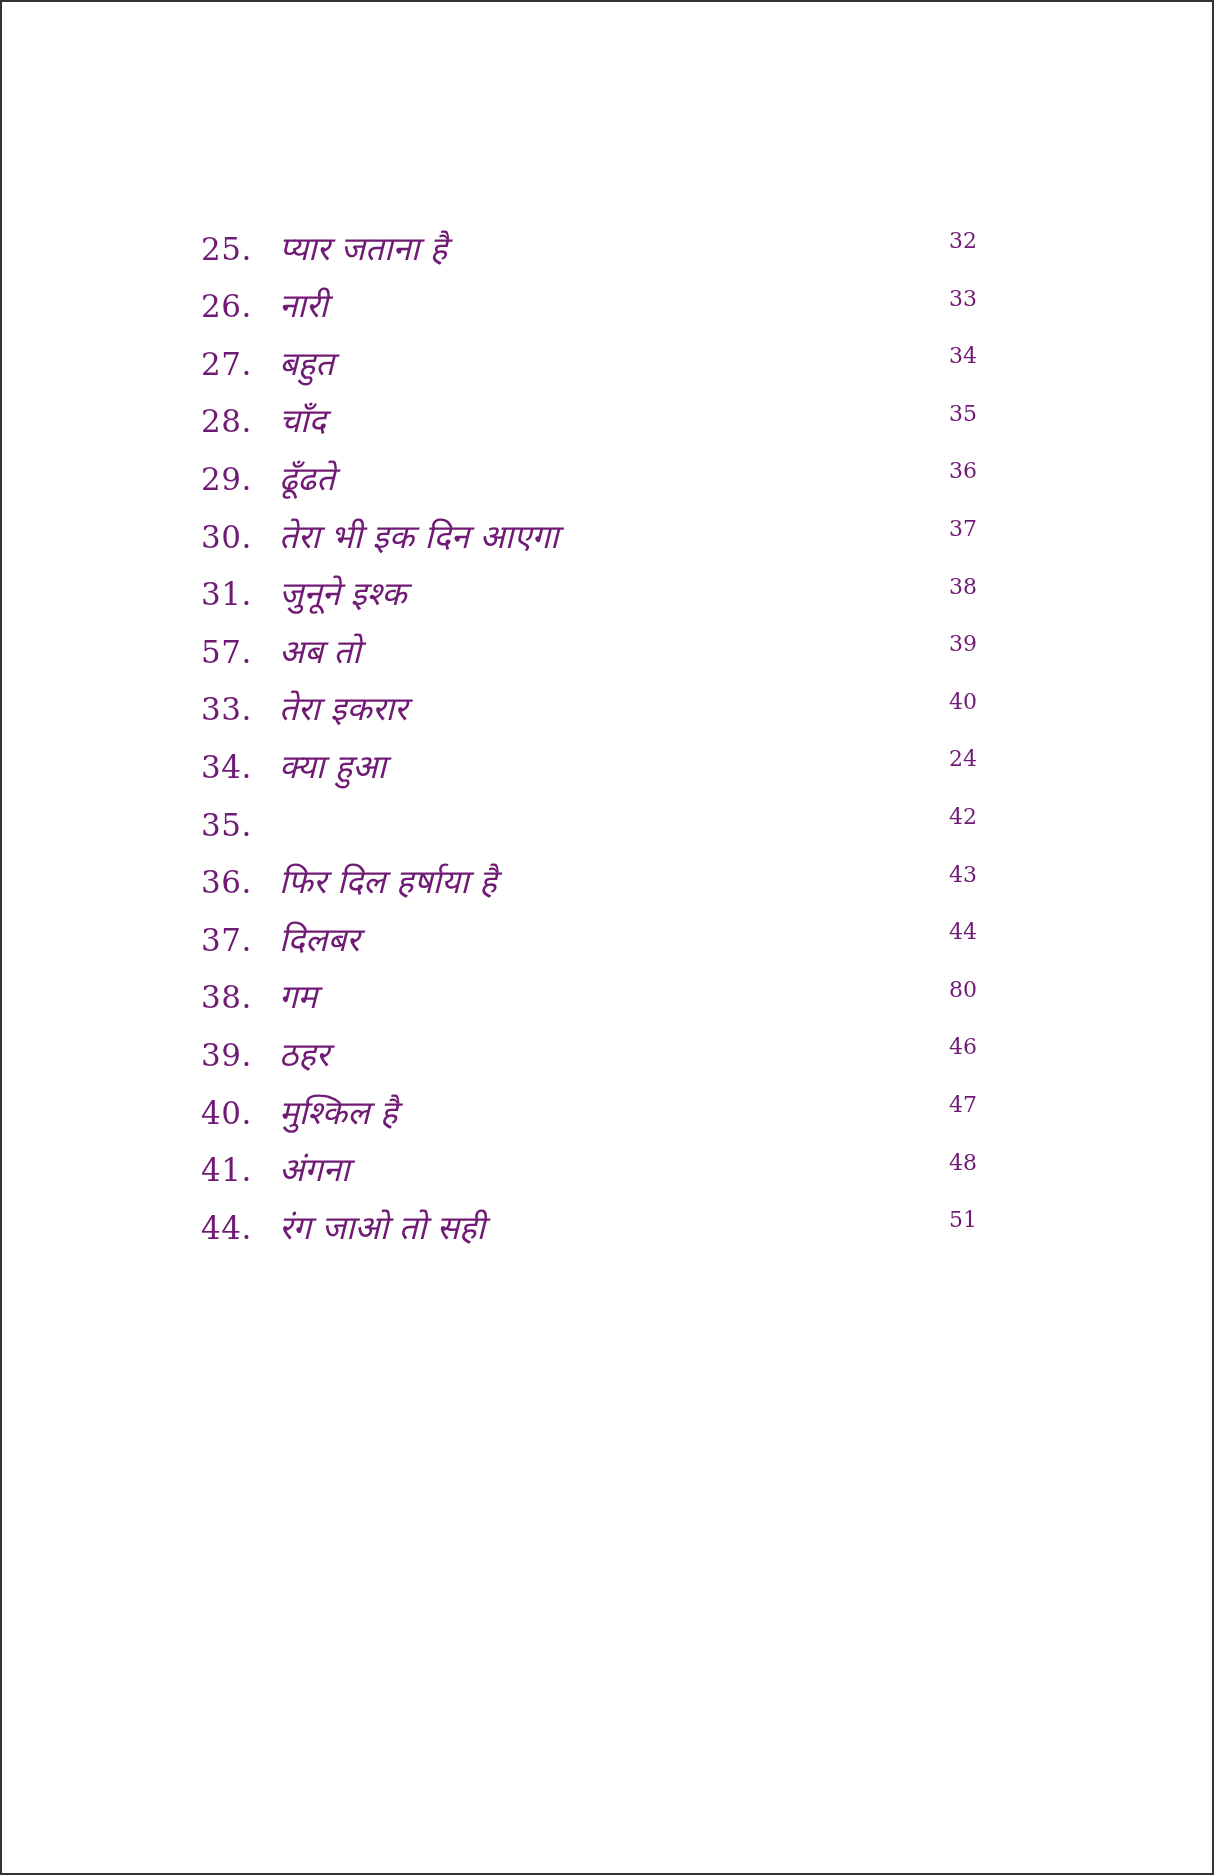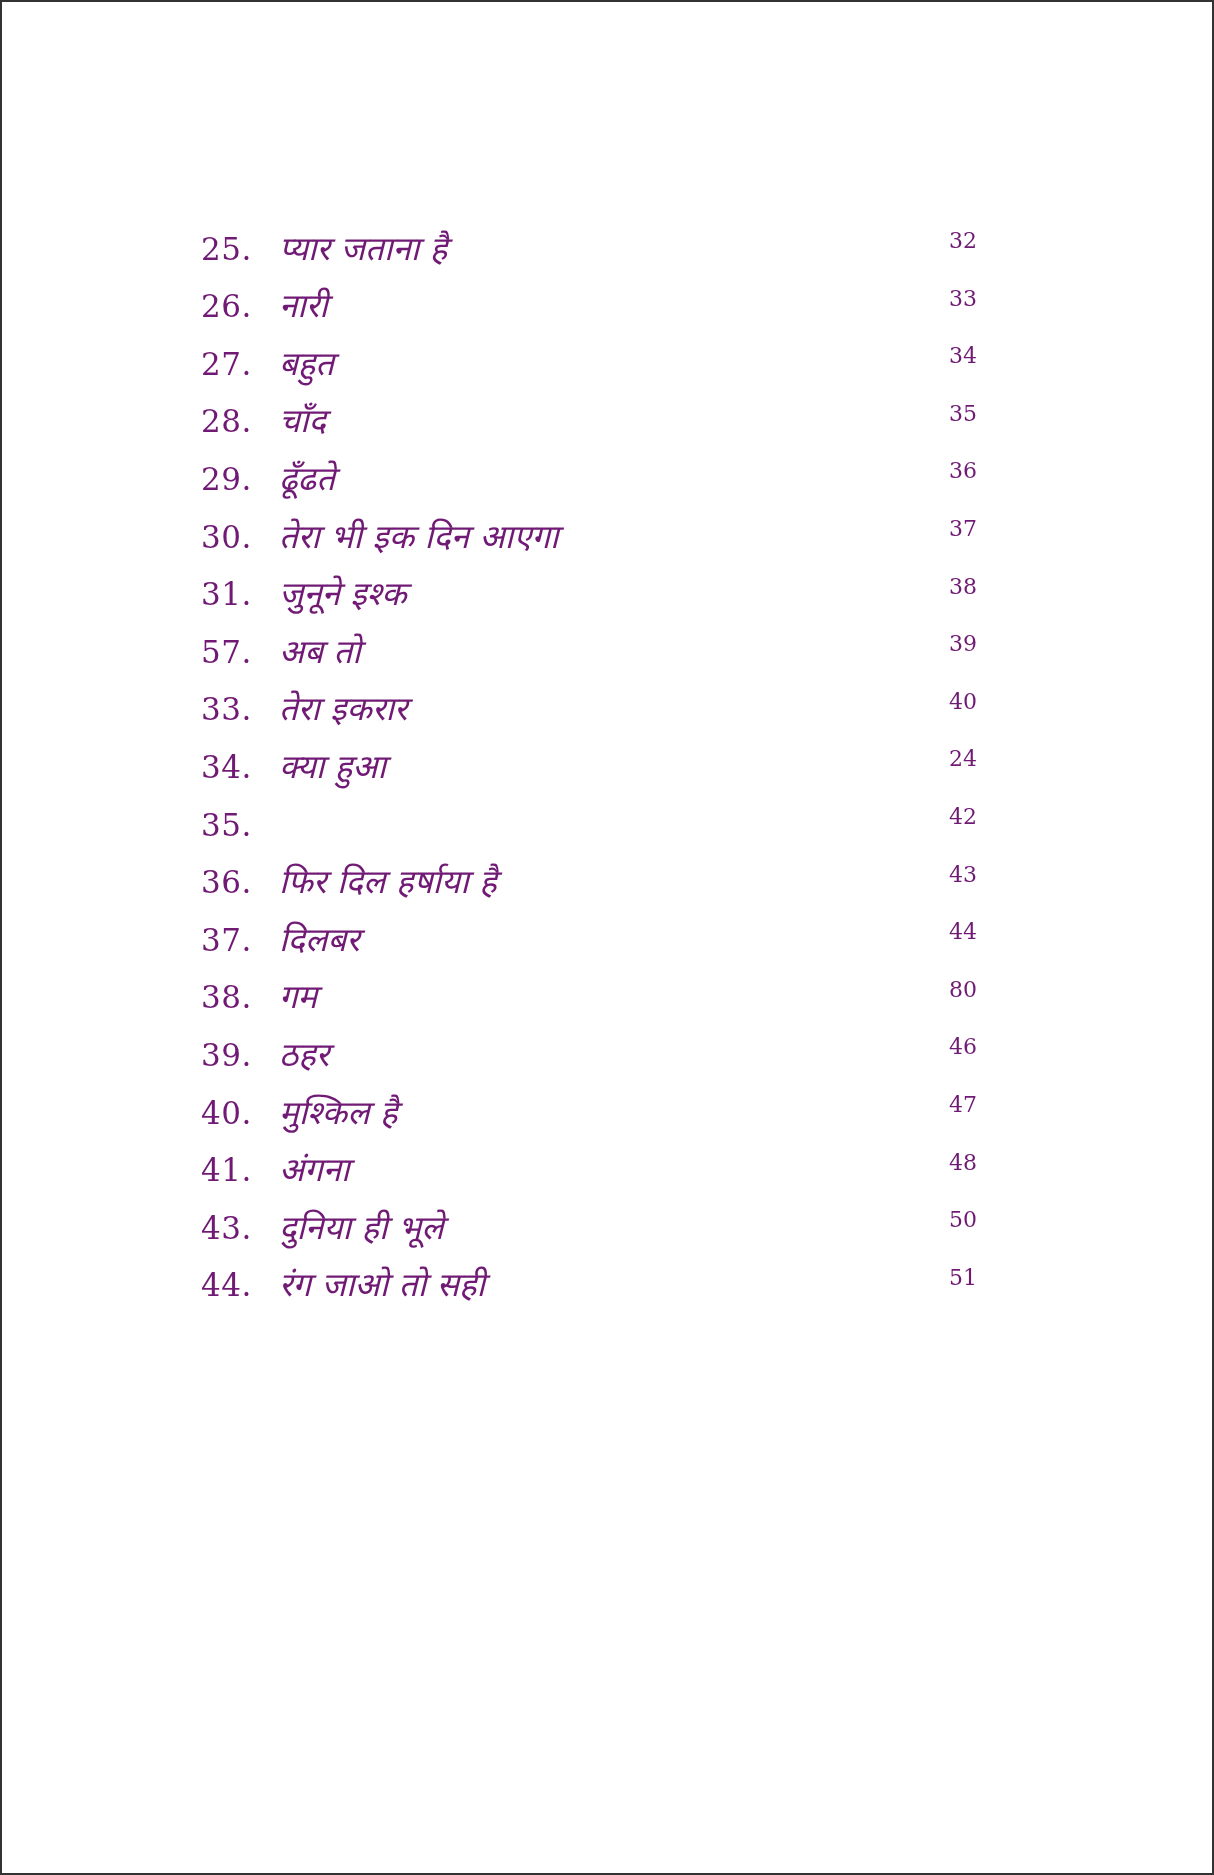--- a/index.html
+++ b/index.html
@@ -148,23 +148,18 @@
         <span class="toc-num">40.</span>
         <span class="toc-title">मुश्किल है</span>
         <span class="toc-page">47</span>
       </li>
     <li class="toc-row">
         <span class="toc-num">41.</span>
         <span class="toc-title">अंगना</span>
         <span class="toc-page">48</span>
       </li>
     <li class="toc-row">
-        <span class="toc-num">43.</span>
-        <span class="toc-title">दुनिया ही भूले</span>
-        <span class="toc-page">50</span>
-      </li>
-    <li class="toc-row">
         <span class="toc-num">44.</span>
         <span class="toc-title">रंग जाओ तो सही</span>
         <span class="toc-page">51</span>
       </li>
   </ul>
 </div>
 
 </body></html>

